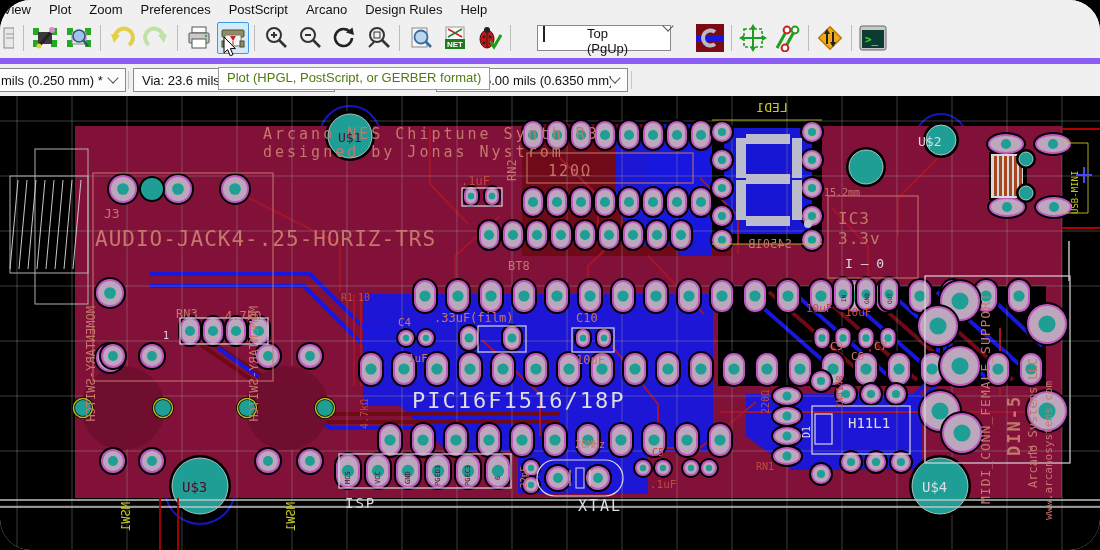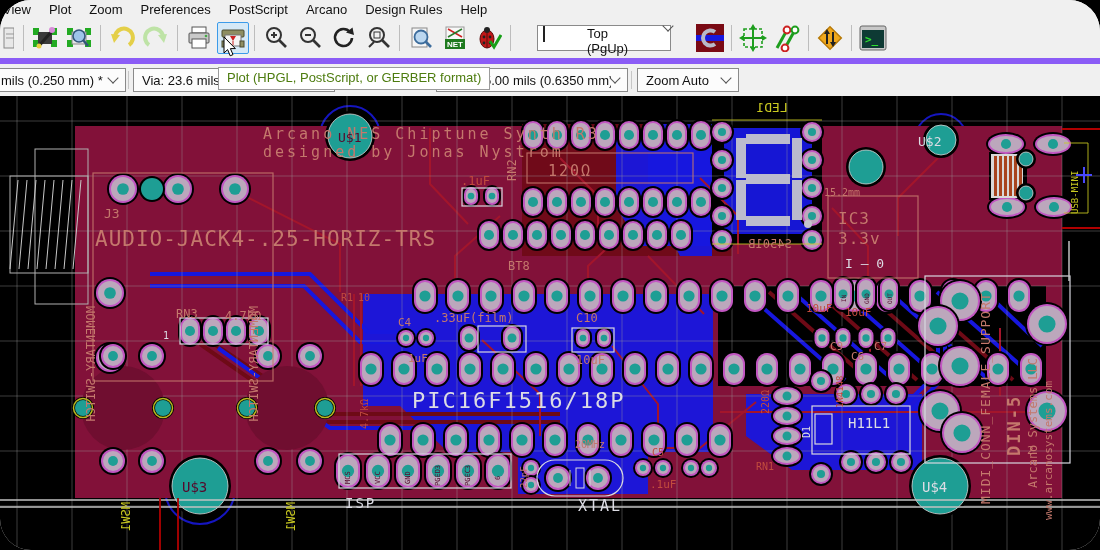--- a/index.html
+++ b/index.html
@@ -234,24 +234,20 @@
     <div class="t2sep" style="left:128px;"></div>
     <div class="combo" style="left:133px;width:200px;">
       <span class="txt">Via: 23.6 mils (0.60</span>
     </div>
     <div class="greenbit">⇥</div>
     <div class="combo" style="left:436px;width:190px;">
       <span class="txt">Grid: 25.00 mils (0.6350 mm)</span>
       <span class="chev"></span>
     </div>
     <div class="t2sep" style="left:631px;"></div>
-    <div class="combo" style="left:637px;width:100px;">
-      <span class="txt">Zoom Auto</span>
-      <span class="chev"></span>
-    </div>
     <div class="tooltip">Plot (HPGL, PostScript, or GERBER format)</div>
   </div>
 
   <div class="canvas">
     <svg id="pcb" width="1100" height="460">
         <g>
           <circle cx="350" cy="40" r="30" fill="none" stroke="#1515C0" stroke-width="2"></circle>
           <circle cx="200" cy="393" r="35" fill="none" stroke="#1515C0" stroke-width="2"></circle>
           <circle cx="941" cy="44" r="26" fill="none" stroke="#1515C0" stroke-width="2"></circle>
         </g>

